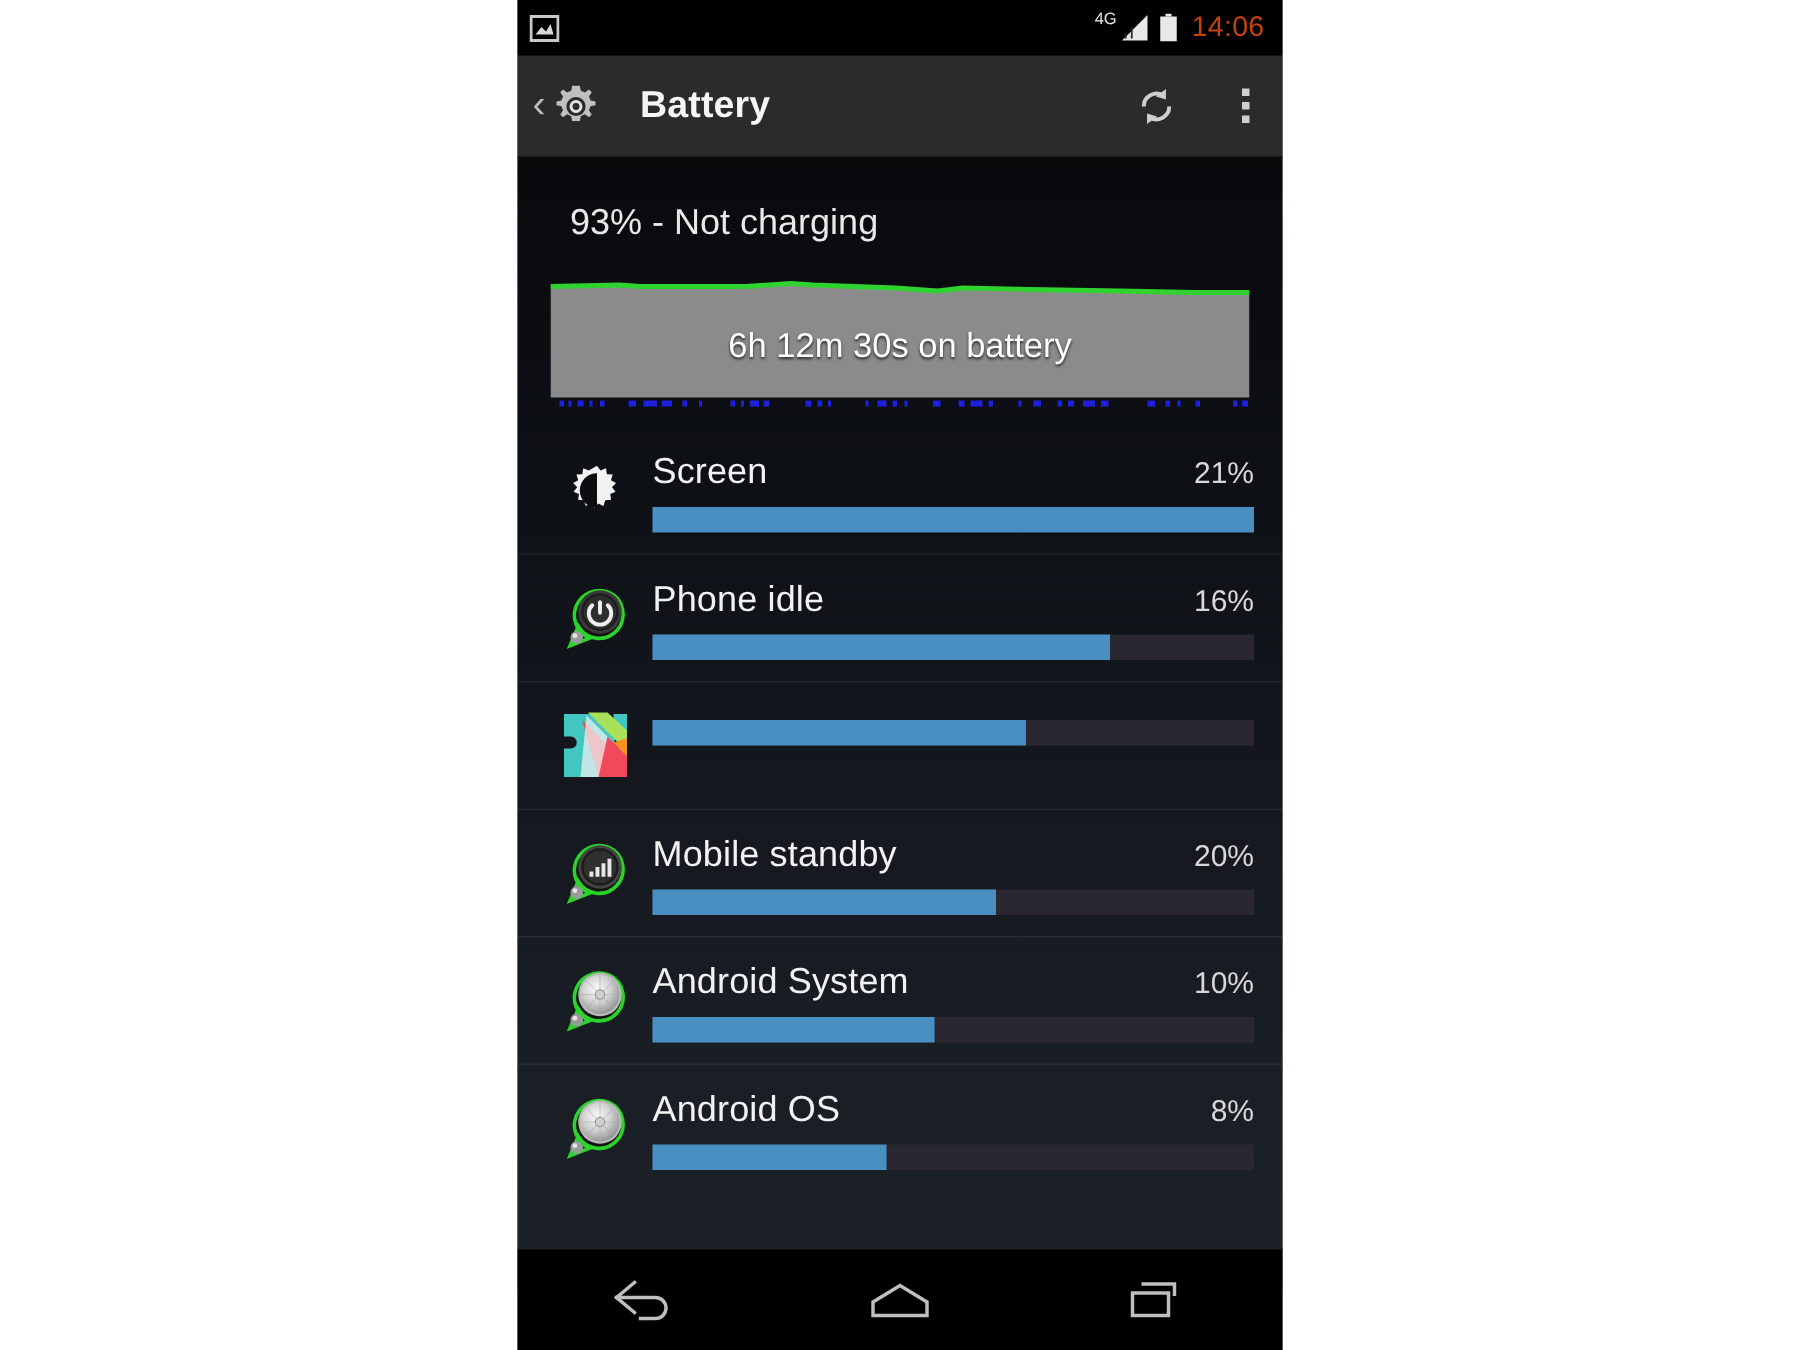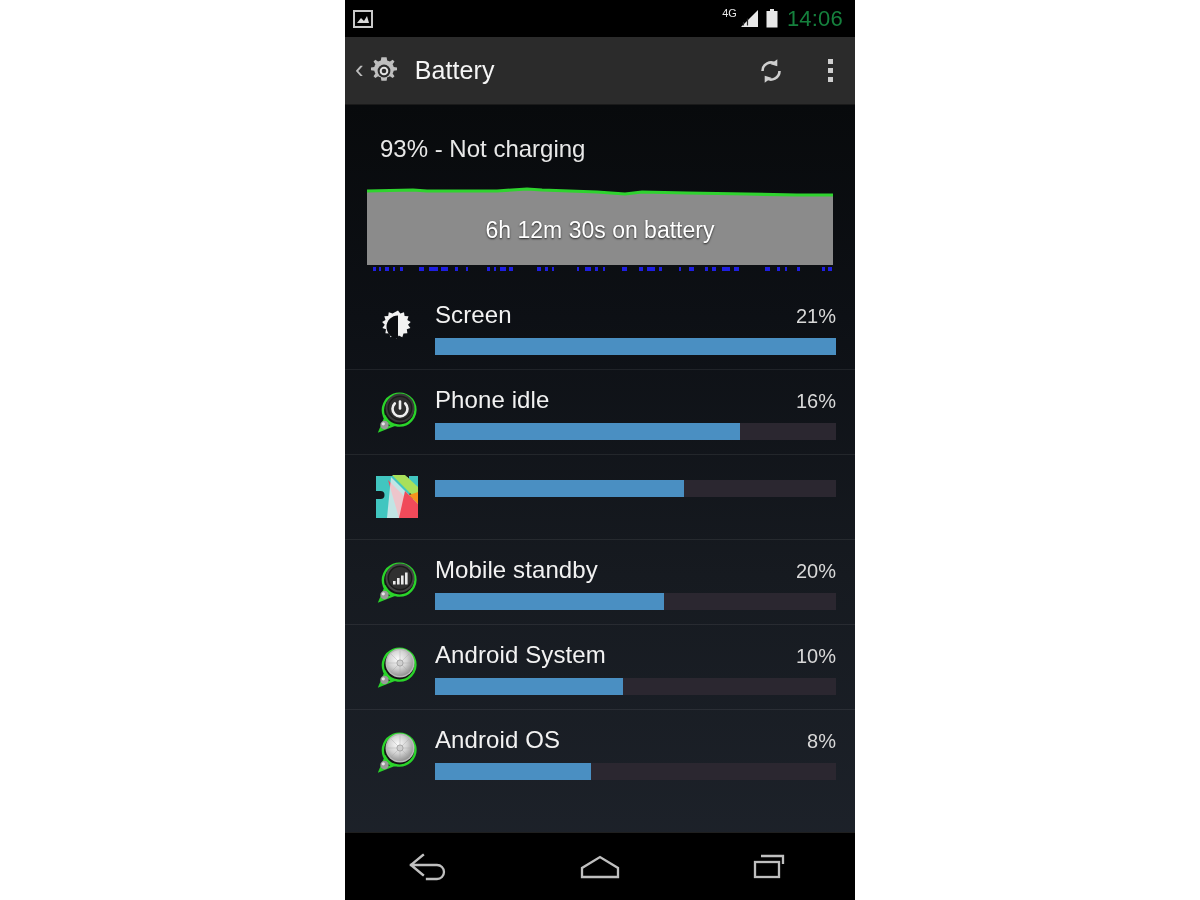--- a/index.html
+++ b/index.html
@@ -29,22 +29,22 @@
     display: flex;
     align-items: center;
     padding: 0 12px 0 8px;
   }
   .sb-left { display: flex; align-items: center; gap: 6px; }
   .sb-right { margin-left: auto; display: flex; align-items: center; gap: 6px; }
   .icon-screenshot { width: 20px; height: 18px; display:block; }
   .icon-signal { display:flex; align-items:flex-end; }
   .icon-battery { width: 12px; height: 19px; display:block; }
   .sb-clock {
-    color: #15803d;
-    font-size: 22px;
+    color: #c2410c;
+    font-size: 19px;
     letter-spacing: 0.2px;
     line-height: 1;
     padding-left: 3px;
     font-weight: 300;
   }
 
   
   .actionbar {
     position: relative;
     height: 68px;
@@ -58,22 +58,22 @@
     color: #bdbdbd;
     font-size: 26px;
     line-height: 1;
     padding: 0 2px 4px 2px;
     font-weight: 300;
   }
   .ab-gear { width: 34px; height: 34px; display:block; margin-left: 1px; }
   .ab-title {
     color: #f5f5f5;
     font-size: 25px;
-    margin-left: 14px;
-    font-weight: 400;
+    margin-left: 26px;
+    font-weight: 700;
     letter-spacing: 0.1px;
   }
   .ab-actions { margin-left: auto; display: flex; align-items: center; gap: 34px; }
   .ab-refresh { width: 30px; height: 30px; display:block; }
   .ab-overflow { display:flex; flex-direction:column; gap:4px; padding: 4px 8px; }
   .ab-overflow span {
     display:block; width: 5px; height: 5px; background: #cfcfcf;
   }
 
   

